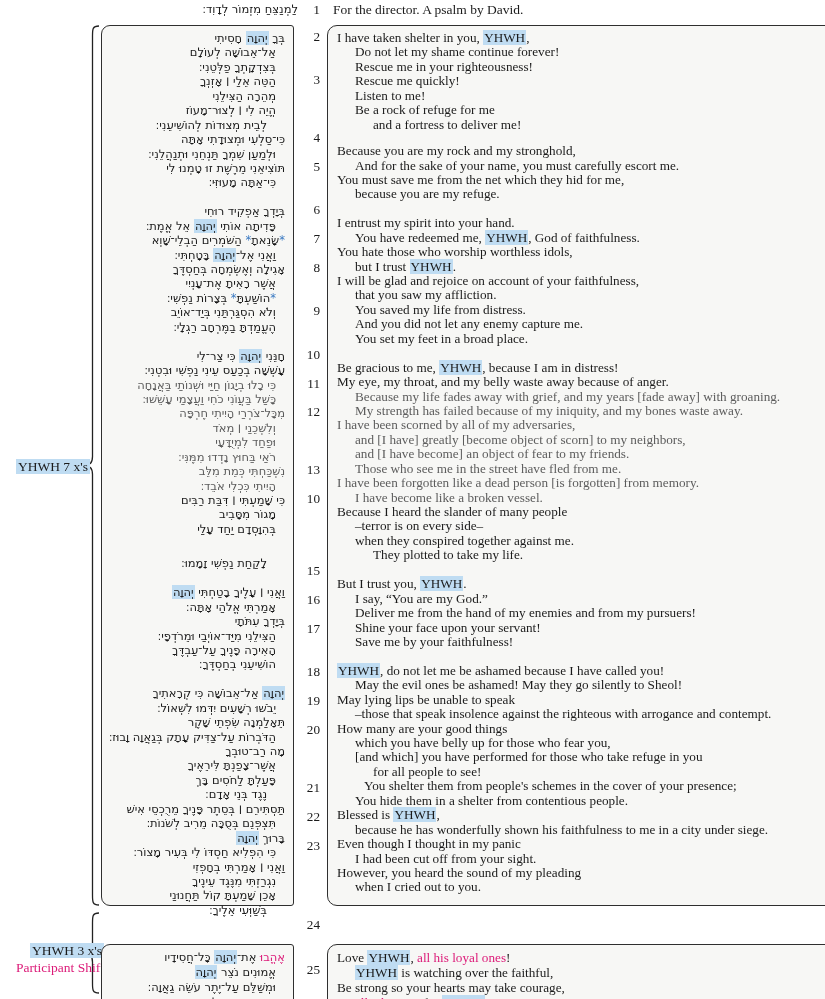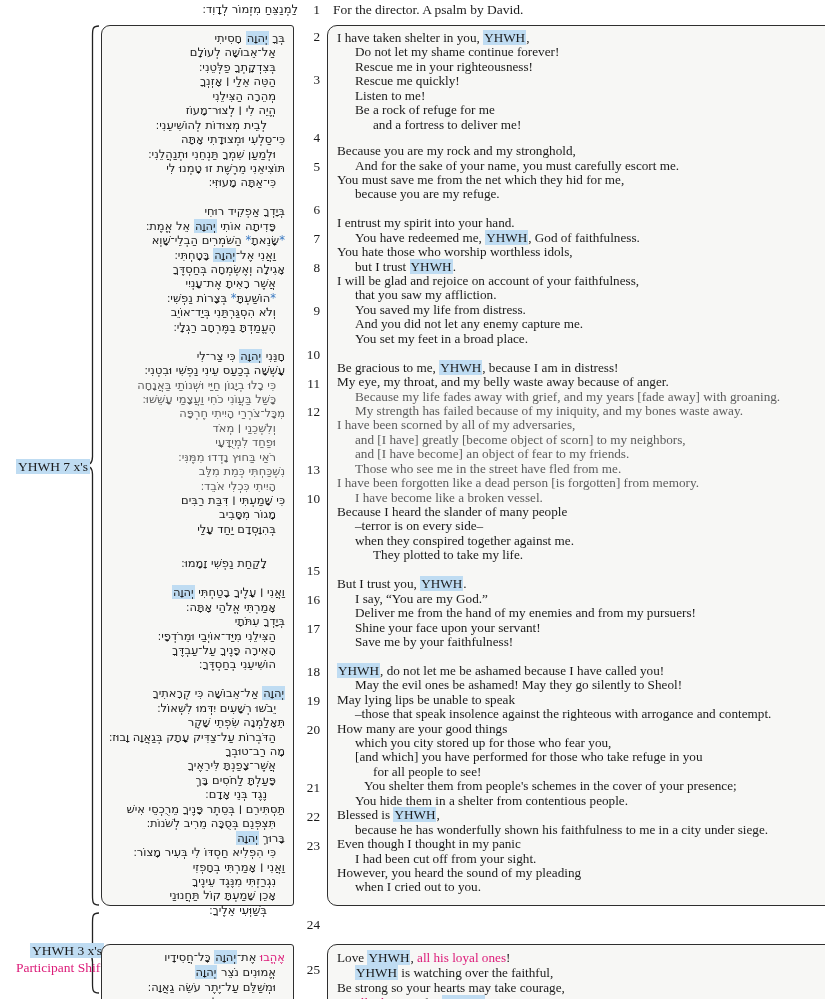--- a/index.html
+++ b/index.html
@@ -224,21 +224,21 @@
       <div class="line en-line" style="padding-left: 18px;"><span>I say, “You are my God.”</span></div>
       <div class="line en-line" style="padding-left: 18px;"><span>Deliver me from the hand of my enemies and from my pursuers!</span></div>
       <div class="line en-line" style="padding-left: 18px;"><span>Shine your face upon your servant!</span></div>
       <div class="line en-line" style="padding-left: 18px;"><span>Save me by your faithfulness!</span></div>
       <div class="line gap"></div>
       <div class="line en-line" style="padding-left: 0px;"><span class="s-hl">YHWH</span><span>, do not let me be ashamed because I have called you!</span></div>
       <div class="line en-line" style="padding-left: 18px;"><span>May the evil ones be ashamed! May they go silently to Sheol!</span></div>
       <div class="line en-line" style="padding-left: 0px;"><span>May lying lips be unable to speak</span></div>
       <div class="line en-line" style="padding-left: 18px;"><span>–those that speak insolence against the righteous with arrogance and contempt.</span></div>
       <div class="line en-line" style="padding-left: 0px;"><span>How many are your good things</span></div>
-      <div class="line en-line" style="padding-left: 18px;"><span>which you city stored up for those who fear you,</span></div>
+      <div class="line en-line" style="padding-left: 18px;"><span>which you have belly up for those who fear you,</span></div>
       <div class="line en-line" style="padding-left: 18px;"><span>[and which] you have performed for those who take refuge in you</span></div>
       <div class="line en-line" style="padding-left: 36px;"><span>for all people to see!</span></div>
       <div class="line en-line" style="padding-left: 0px; margin-left: 27px;"><span>You shelter them from people's schemes in the cover of your presence;</span></div>
       <div class="line en-line" style="padding-left: 18px;"><span>You hide them in a shelter from contentious people.</span></div>
       <div class="line en-line" style="padding-left: 0px;"><span>Blessed is </span><span class="s-hl">YHWH</span><span>,</span></div>
       <div class="line en-line" style="padding-left: 18px;"><span>because he has wonderfully shown his faithfulness to me in a city under siege.</span></div>
       <div class="line en-line" style="padding-left: 0px;"><span>Even though I thought in my panic</span></div>
       <div class="line en-line" style="padding-left: 18px;"><span>I had been cut off from your sight.</span></div>
       <div class="line en-line" style="padding-left: 0px;"><span>However, you heard the sound of my pleading</span></div>
       <div class="line en-line" style="padding-left: 18px;"><span>when I cried out to you.</span></div>

